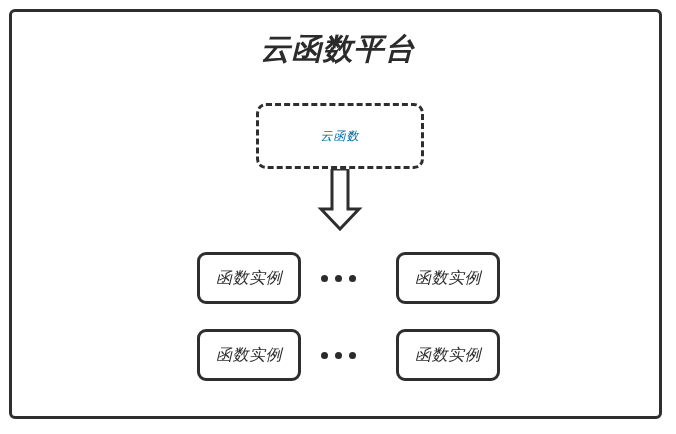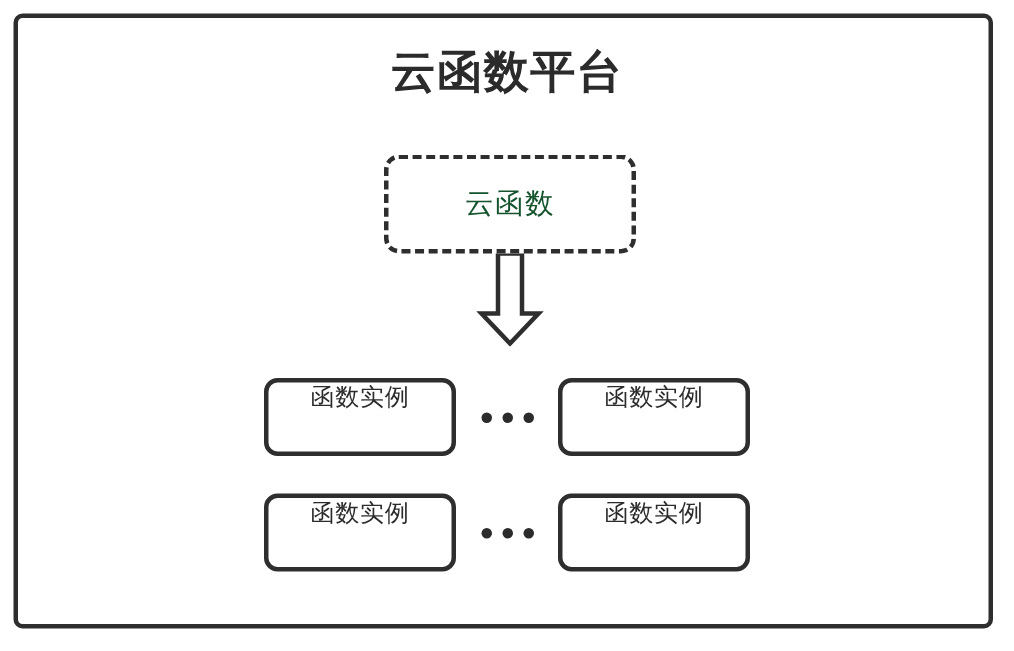--- a/index.html
+++ b/index.html
@@ -9,20 +9,21 @@
   }
   body {
     font-family: "Liberation Sans", "DejaVu Sans", sans-serif;
   }
   #canvas {
     position: relative;
     width: 676px;
     height: 434px;
     background: #ffffff;
     overflow: hidden;
+    font-style: italic;
   }
   
   .platform-frame {
     position: absolute;
     left: 9px;
     top: 9px;
     width: 653px;
     height: 410px;
     border: 3px solid #2e2e2e;
     border-radius: 6px;
@@ -52,22 +53,22 @@
     height: 66px;
     border: 3px dashed #2e2e2e;
     border-radius: 10px;
     box-sizing: border-box;
     display: flex;
     align-items: center;
     justify-content: center;
     background: #ffffff;
   }
   .fn-dashed-box .box-label {
-    font-size: 19px;
-    color: #14532d;
+    font-size: 12px;
+    color: #0369a1;
     letter-spacing: 1px;
     white-space: nowrap;
   }
   
   .down-arrow {
     position: absolute;
     left: 313px;
     top: 169px;
     width: 54px;
     height: 62px;
@@ -82,29 +83,30 @@
     width: 324px;
     height: 52px;
     display: flex;
     align-items: center;
     justify-content: space-between;
   }
   .instance-row.row-0 { top: 252px; }
   .instance-row.row-1 { top: 329px; }
 
   .instance-box {
-    width: 128px;
+    width: 104px;
     height: 52px;
     border: 3px solid #2e2e2e;
     border-radius: 9px;
     box-sizing: border-box;
     display: flex;
-    align-items: flex-start;
+    align-items: center;
     justify-content: center;
     background: #ffffff;
+    margin-left: 21px;
   }
   .instance-box .box-label {
     font-size: 16px;
     color: #2b2b2b;
     letter-spacing: 0.5px;
     white-space: nowrap;
   }
   
   .ellipsis {
     display: flex;

